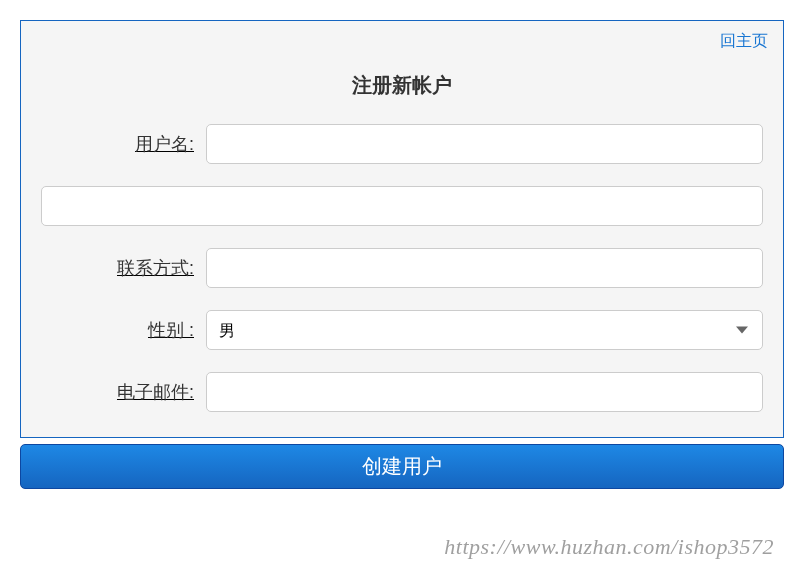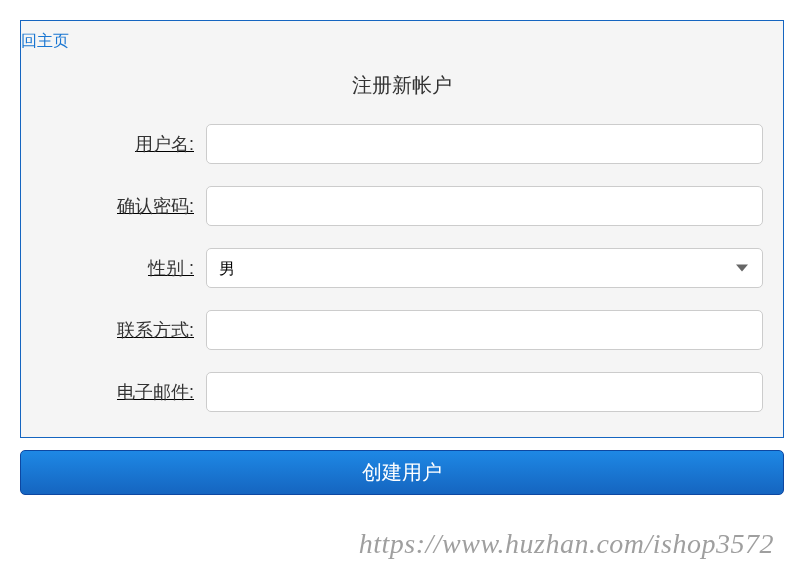--- a/index.html
+++ b/index.html
@@ -15,34 +15,34 @@
       padding: 20px;
       position: relative;
     }
     .form-container {
       border: 1px solid #1565c0;
       background: #f5f5f5;
       padding: 0;
       position: relative;
     }
     .back-link {
-      text-align: left;
+      text-align: right;
       padding: 10px 15px 0 0;
     }
     .back-link a {
       color: #1976d2;
       text-decoration: none;
       font-size: 16px;
     }
     .form-title {
       text-align: center;
       font-size: 20px;
       color: #333;
       padding: 20px 0 25px 0;
-      font-weight: normal;
+      font-weight: bold;
     }
     .form-row {
       display: flex;
       align-items: center;
       padding: 0 20px 22px 20px;
       text-decoration: underline;
     }
     .form-label {
       width: 165px;
       text-align: right;
@@ -95,29 +95,29 @@
     }
     .submit-button {
       width: 100%;
       height: 45px;
       background: linear-gradient(to bottom, #1e88e5, #1565c0);
       border: 1px solid #0d47a1;
       border-radius: 5px;
       color: #fff;
       font-size: 20px;
       cursor: pointer;
-      margin-top: 12px;
+      margin-top: 6px;
     }
     .watermark {
       position: absolute;
       bottom: 28px;
       right: 30px;
       font-family: Georgia, serif;
       font-style: italic;
-      font-size: 28px;
+      font-size: 22px;
       color: rgba(80, 80, 80, 0.55);
       pointer-events: none;
       letter-spacing: 0.5px;
     }
   </style>
 </head>
 <body>
 
 
 
@@ -128,36 +128,35 @@
 
   <h2 class="form-title">注册新帐户</h2>
 
   <div class="form-row">
     <label class="form-label">用户名:</label>
     <input type="text" class="form-input" style="">
   </div>
 
 
   <div class="form-row">
-    <label class="form-label">确认密码:</label>
     <input type="password" class="form-input" style="">
+  </div>
+
+  <div class="form-row">
+    <label class="form-label">联系方式:</label>
+    <input type="text" class="form-input" style="">
   </div>
 
   <div class="form-row">
     <label class="form-label">性别 :</label>
     <div class="select-wrapper">
       <select class="form-select">
         <option>男</option>
       </select>
     </div>
-  </div>
-
-  <div class="form-row">
-    <label class="form-label">联系方式:</label>
-    <input type="text" class="form-input" style="">
   </div>
 
   <div class="form-row last-row">
     <label class="form-label">电子邮件:</label>
     <input type="text" class="form-input" style="">
   </div>
 </div>
 
 <button class="submit-button">创建用户</button>
 

